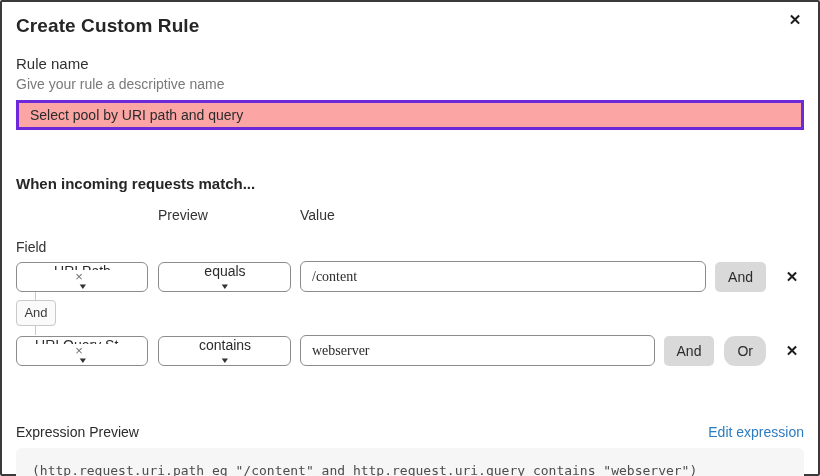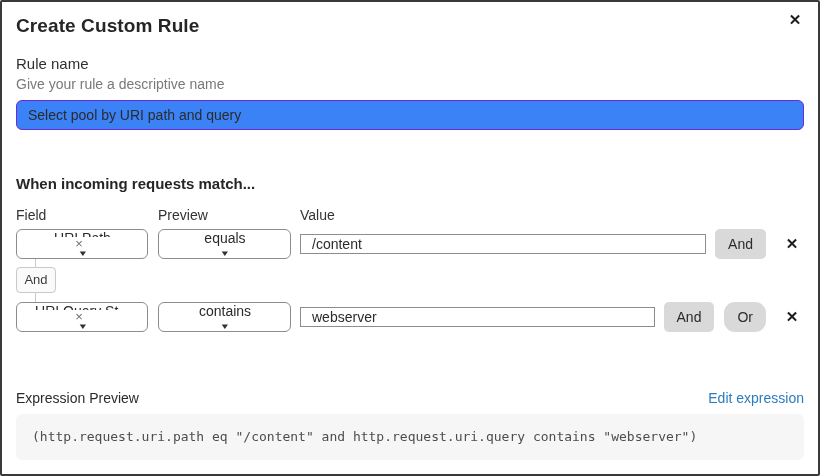--- a/index.html
+++ b/index.html
@@ -26,47 +26,47 @@
     position: absolute; top: 7px; right: 12px;
     width: 22px; height: 22px;
     background: none; border: none; cursor: pointer;
     font-size: 15px; font-weight: 700; color: #1d1d1d;
     line-height: 22px; text-align: center;
   }
   .section-label { margin-top: 16px; font-size: 15px; line-height: 19px; color: #303030; }
   .help-text { margin-top: 3px; font-size: 14px; line-height: 17px; color: #797979; }
   .text-input {
     margin-top: 7px; width: 100%; height: 30px;
-    border: 1px solid #6d28d9; border-radius: 6px;
+    border: 3px solid #6d28d9; border-radius: 0;
     padding: 0 11px; font-size: 14px; color: #2b2b2b;
     font-family: "Liberation Sans", sans-serif;
-    background: #3b82f6; outline: none;
+    background: #fca5a5; outline: none;
   }
   .match-heading { margin-top: 44px; font-size: 15px; line-height: 19px; font-weight: 700; color: #262626; }
   .col-labels { margin-top: 14px; display: flex; font-size: 14px; line-height: 17px; color: #333; }
-  .col-field-label { width: 132px; margin-right: 10px; }
+  .col-field-label { width: 132px; margin-right: 10px; margin-top: 32px; }
   .col-operator-label { width: 133px; margin-right: 9px; }
   .col-value-label { flex: 1; }
   .cond-row { margin-top: 5px; display: flex; align-items: center; }
   .select-box {
     height: 30px; border: 1px solid #8c8c8c; border-radius: 6px;
     background: #fff; display: flex; align-items: center;
     padding: 0 9px 0 10px; font-size: 14px; color: #2b2b2b;
     cursor: pointer;
   }
   .field-select { width: 132px; margin-right: 10px; flex-direction: column; }
   .operator-select { width: 133px; margin-right: 9px; flex-direction: column; }
   .select-text { white-space: nowrap; overflow: hidden; }
   .select-spacer { flex: 1; }
   .clear-x { font-size: 13px; color: #6e6e6e; margin-right: 7px; cursor: pointer; line-height: 1; }
   .caret { font-size: 8px; color: #333; line-height: 1; transform: scaleX(1.35); }
   .value-input {
-    flex: 1; height: 20px; border: 1px solid #8c8c8c; border-radius: 0;
+    flex: 1; height: 31px; border: 1px solid #8c8c8c; border-radius: 6px;
     padding: 0 11px; font-size: 14px; color: #2b2b2b;
-    font-family: Liberation Sans, sans-serif; outline: none; background: #fff;
+    font-family: Liberation Serif, serif; outline: none; background: #fff;
     min-width: 0;
   }
   .combinator-btn {
     height: 30px; padding: 0 13px; margin-left: 9px;
     background: #d9d9d9; color: #2b2b2b;
     border: none; border-radius: 5px;
     font-size: 14px; font-family: "Liberation Sans", sans-serif;
     cursor: pointer;
   }
   .or-btn { margin-left: 10px; border-radius: 11px; }

